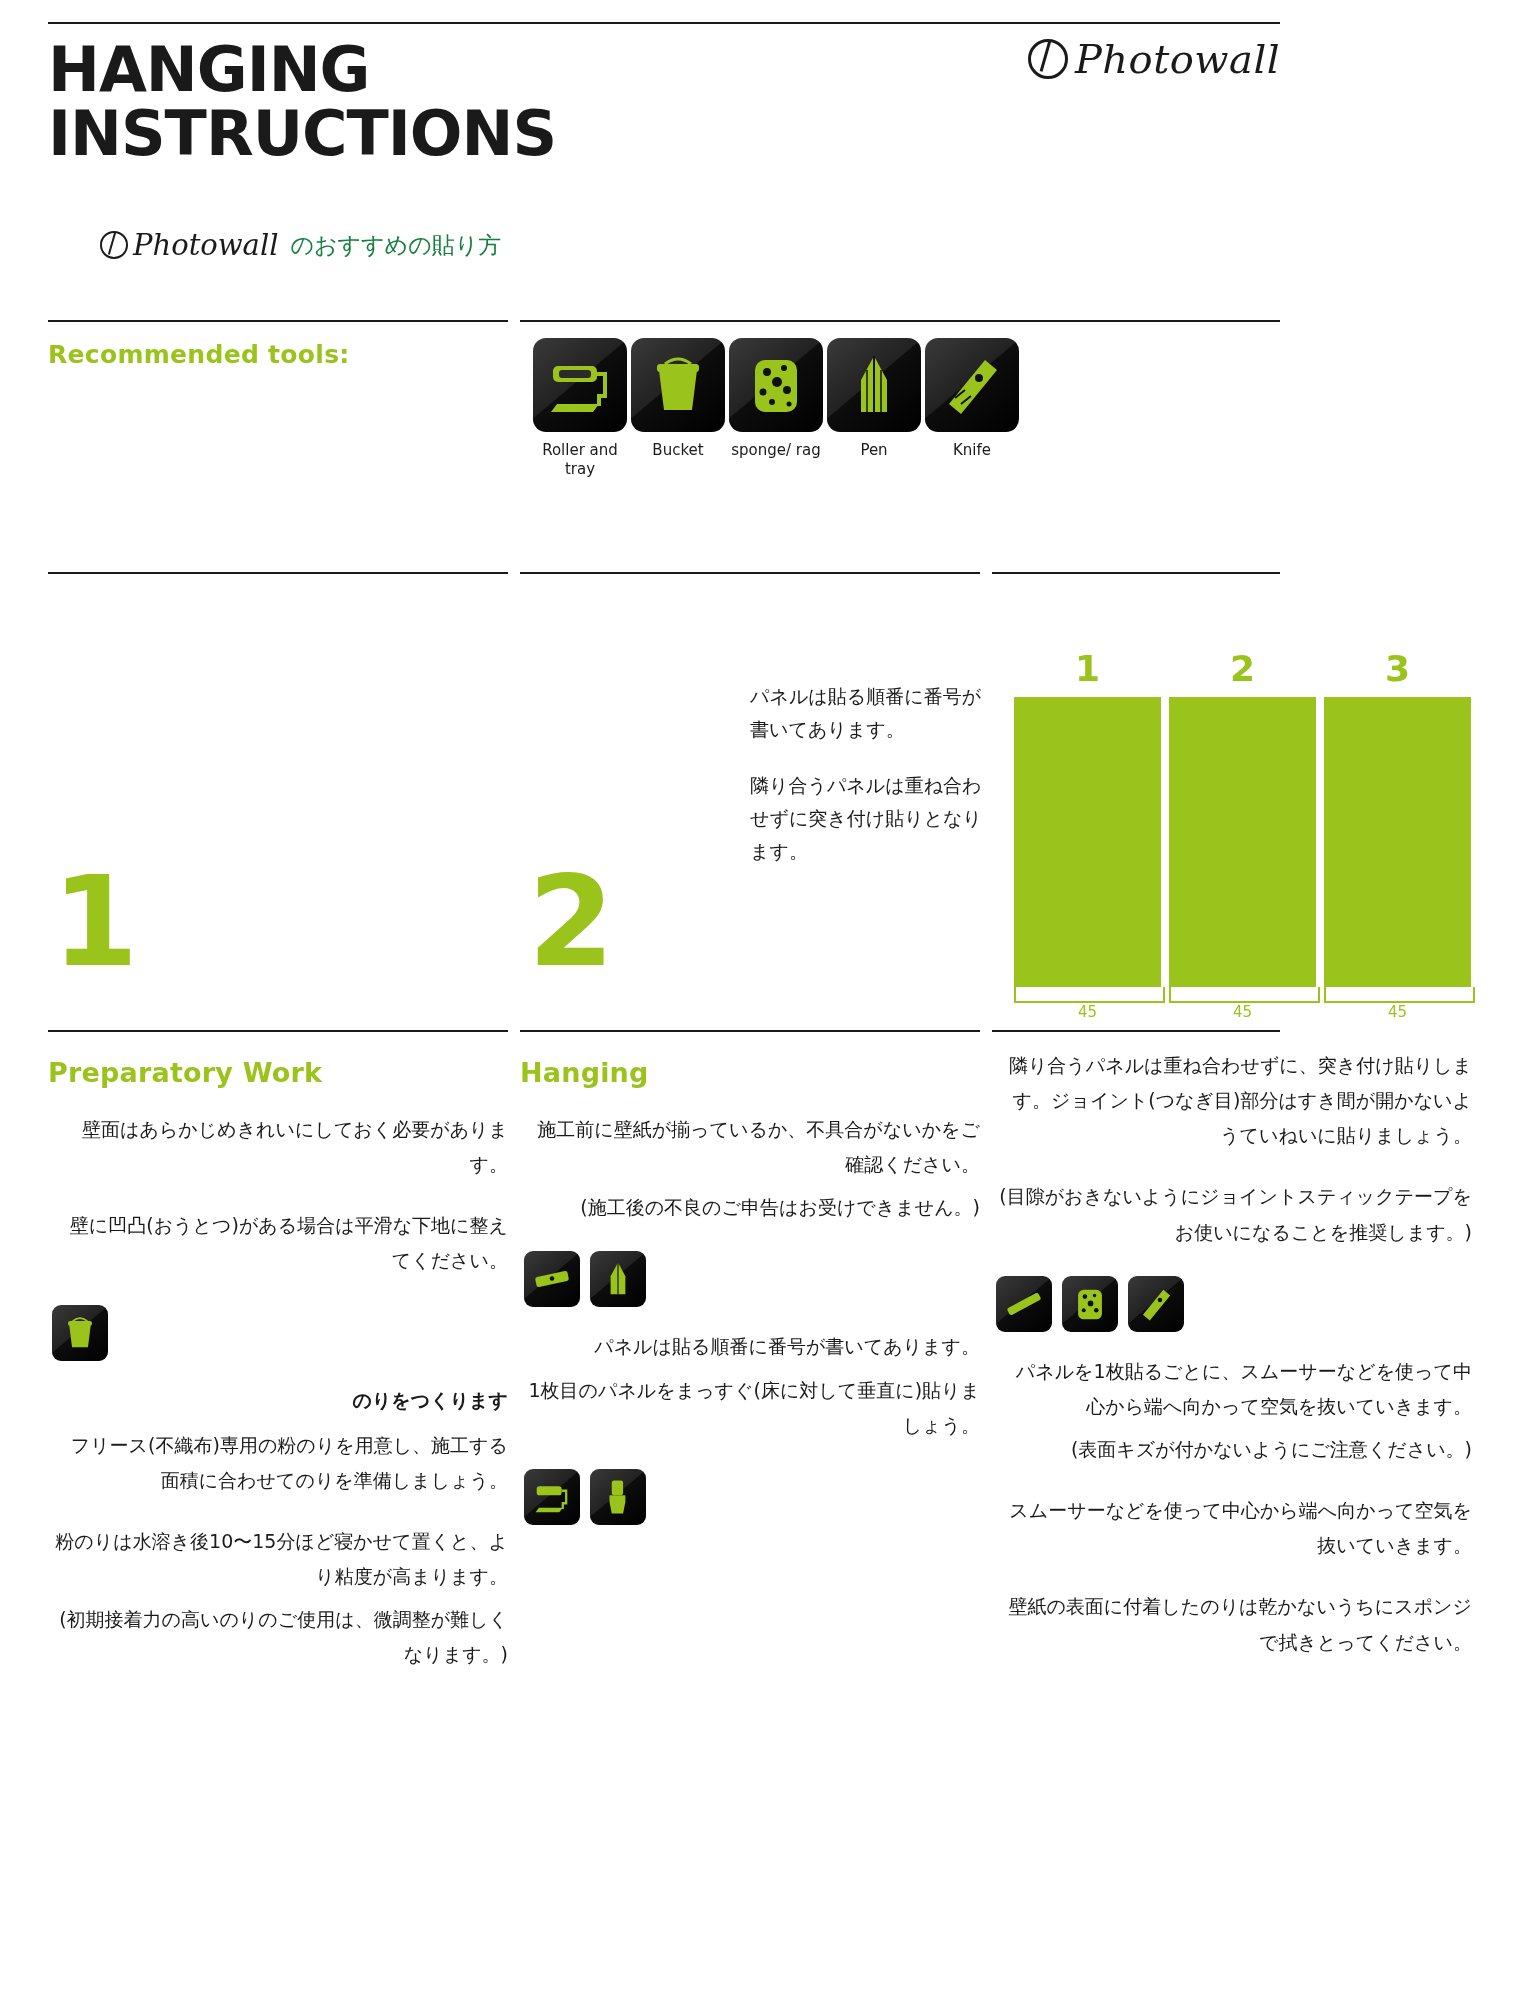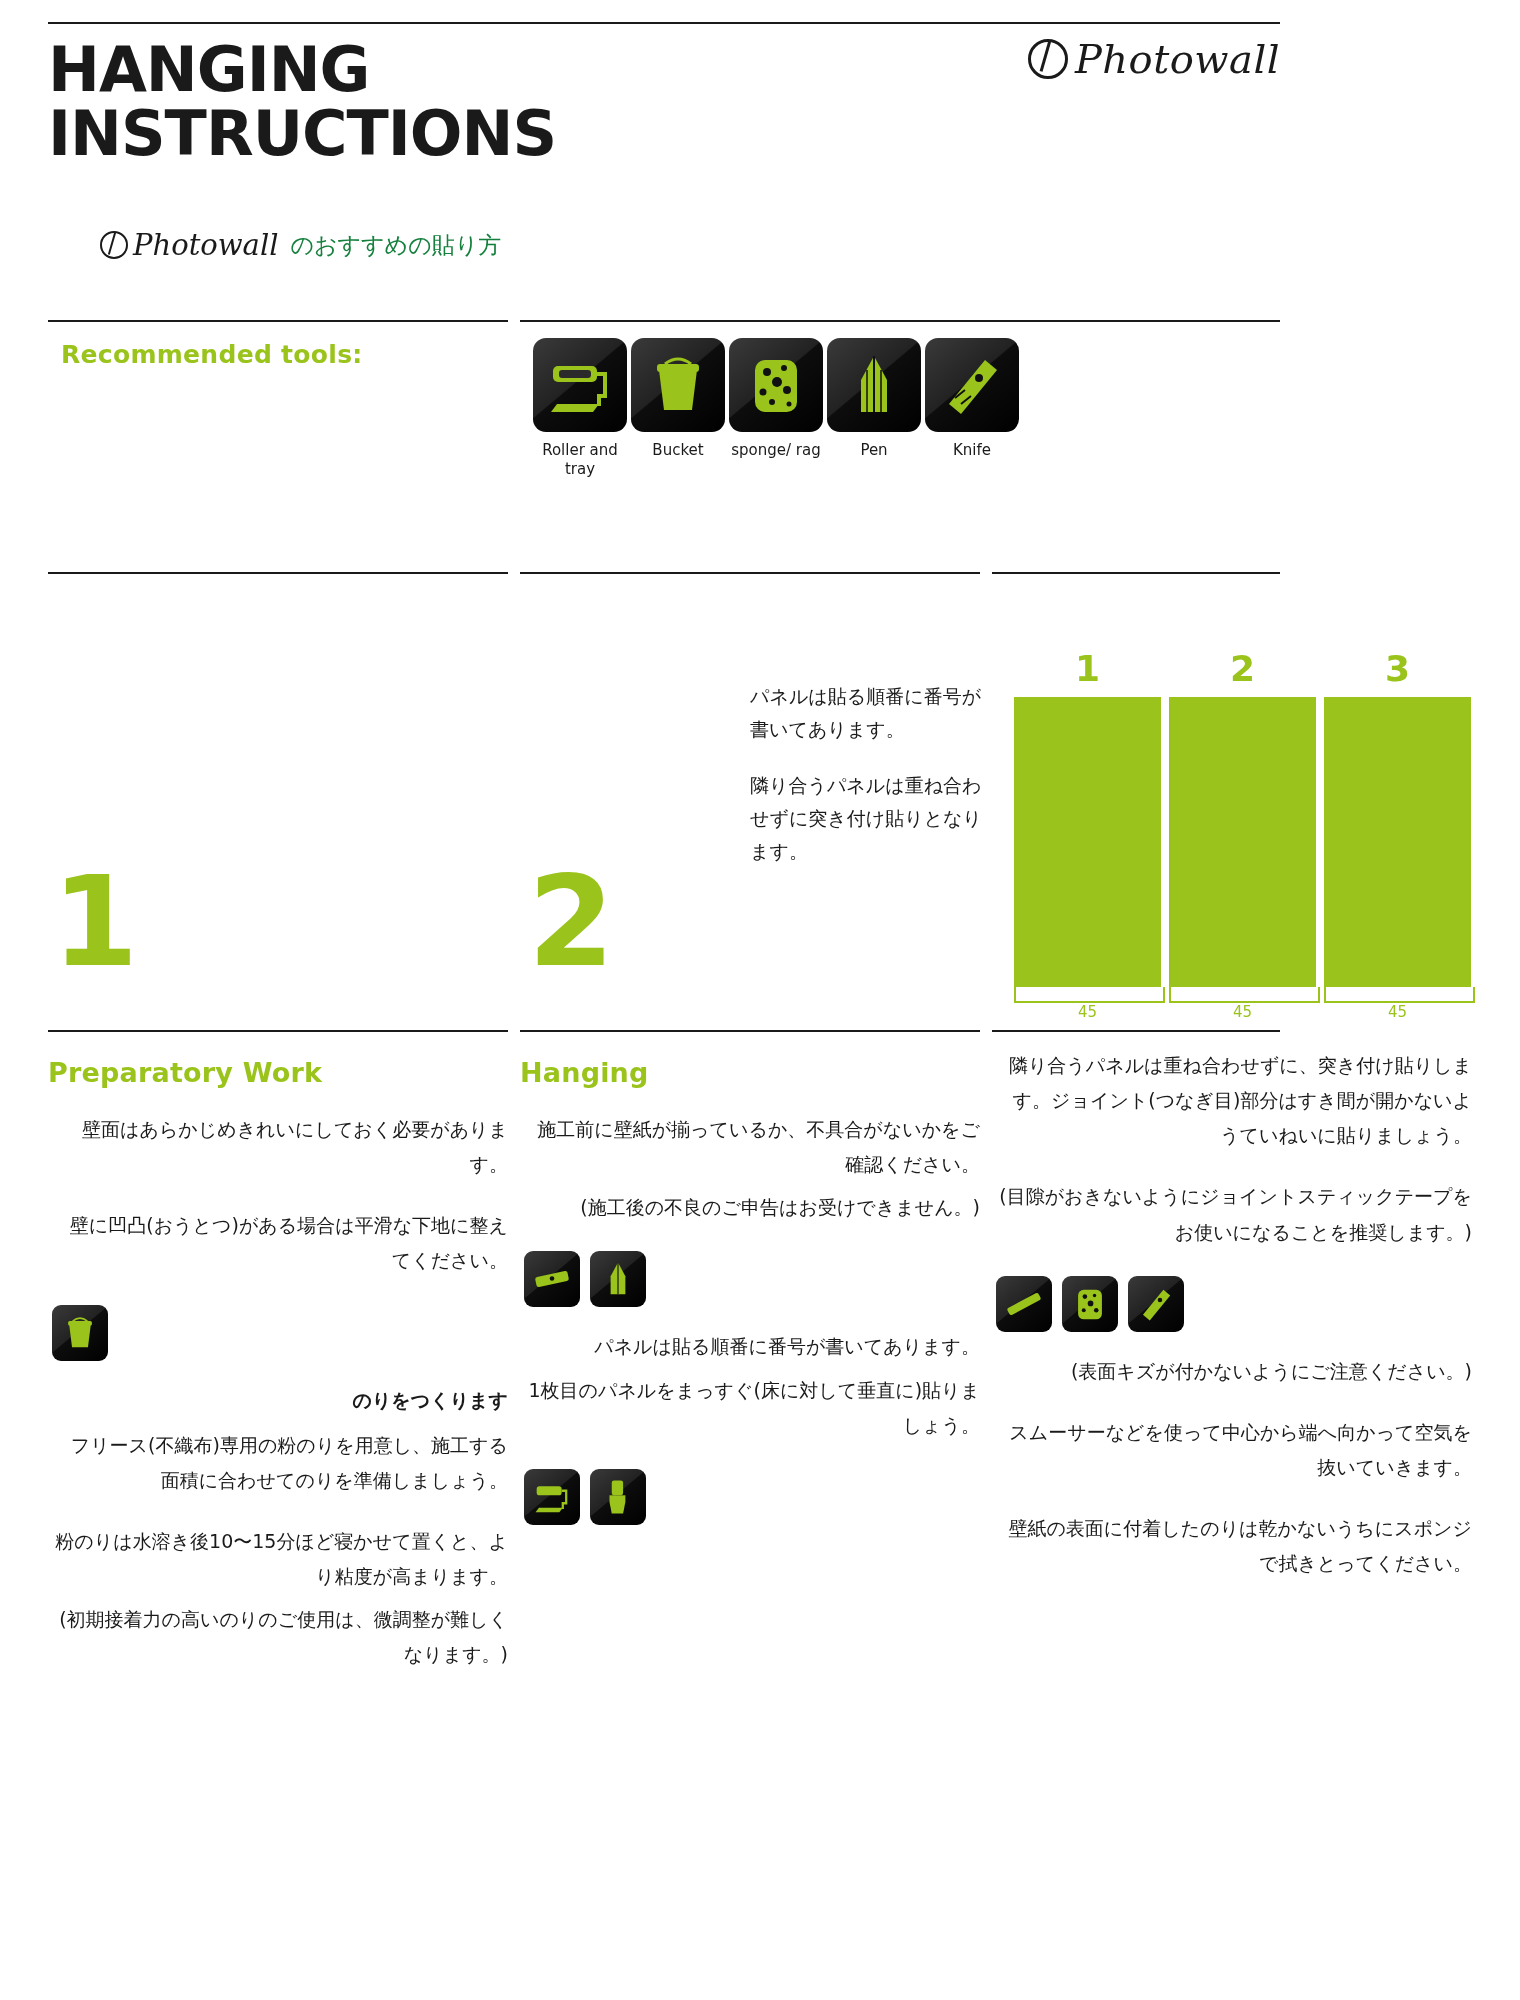--- a/index.html
+++ b/index.html
@@ -116,21 +116,20 @@
   .tools-rule-left { left: 48px; width: 460px; top: 320px; }
   .tools-rule-right { left: 520px; right: 48px; top: 320px; }
   .tools-label {
     position: absolute;
     left: 48px;
     top: 340px;
     font-size: 25px;
     font-weight: 700;
     color: #9ac31c;
     letter-spacing: 0.3px;
-    margin-left: 13px;
   }
   .tools {
     position: absolute;
     left: 533px;
     top: 338px;
     display: flex;
     gap: 4px;
   }
   .tool {
     width: 94px;
@@ -483,18 +482,19 @@
           <circle cx="48" cy="48" r="4" fill="#111"></circle>
         </svg>
       </div>
       <div class="mini-icon">
         <svg width="42" height="42" viewBox="0 0 74 74" aria-hidden="true">
           <path d="M14 56 L50 12 L62 22 L26 66 Z" fill="#9ac31c"></path>
           <circle cx="44" cy="30" r="4" fill="#111"></circle>
         </svg>
       </div>
     </div>
+    <p class="tight">パネルを1枚貼るごとに、スムーサーなどを使って中心から端へ向かって空気を抜いていきます。</p>
     <p>(表面キズが付かないようにご注意ください。)</p>
     <p>スムーサーなどを使って中心から端へ向かって空気を抜いていきます。</p>
     <p>壁紙の表面に付着したのりは乾かないうちにスポンジで拭きとってください。</p>
   </div>
 
 </div>
 
 </body></html>

